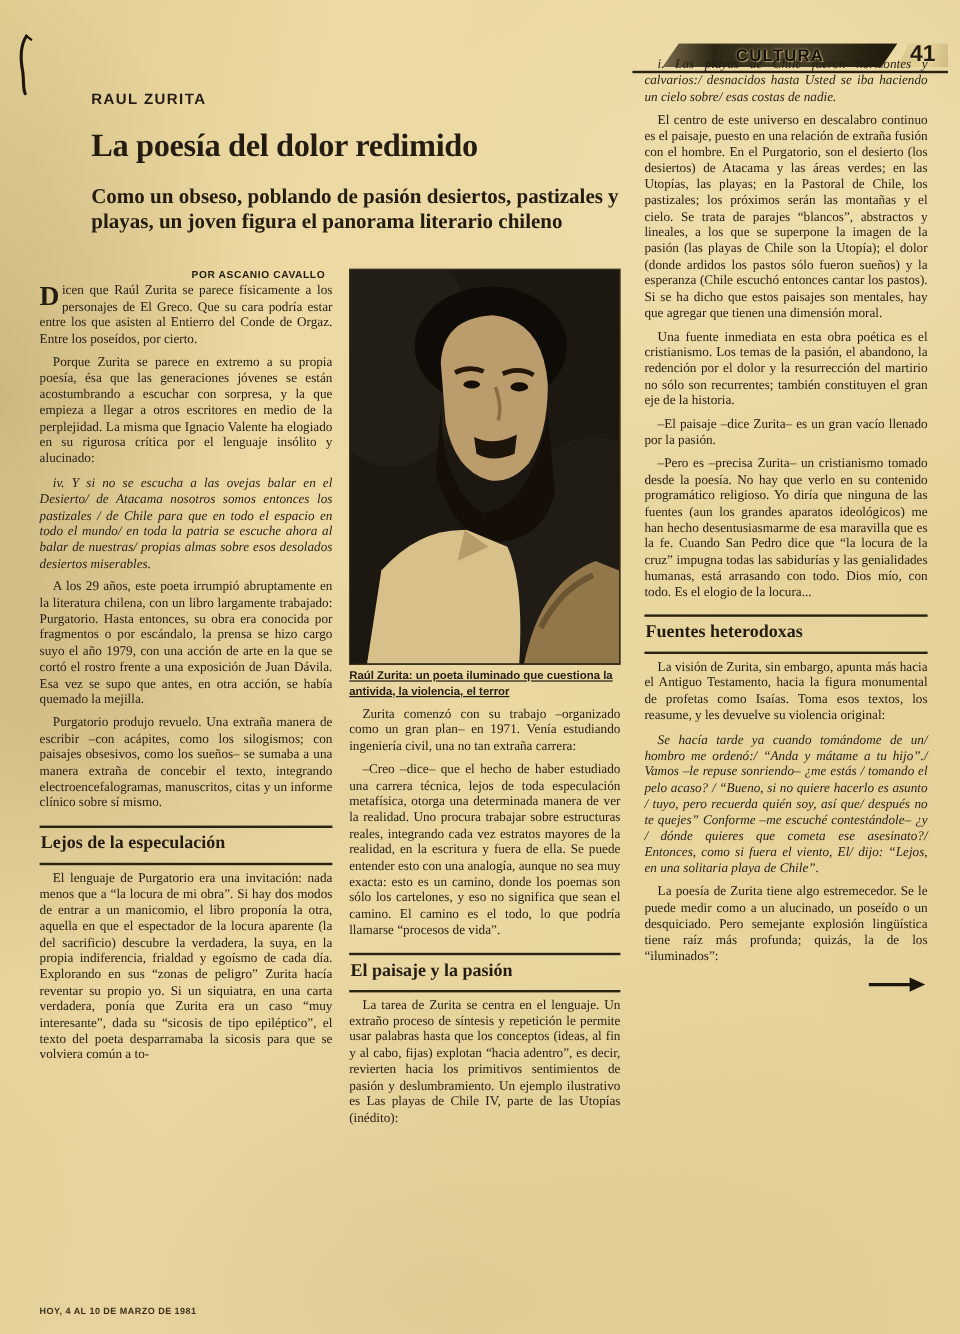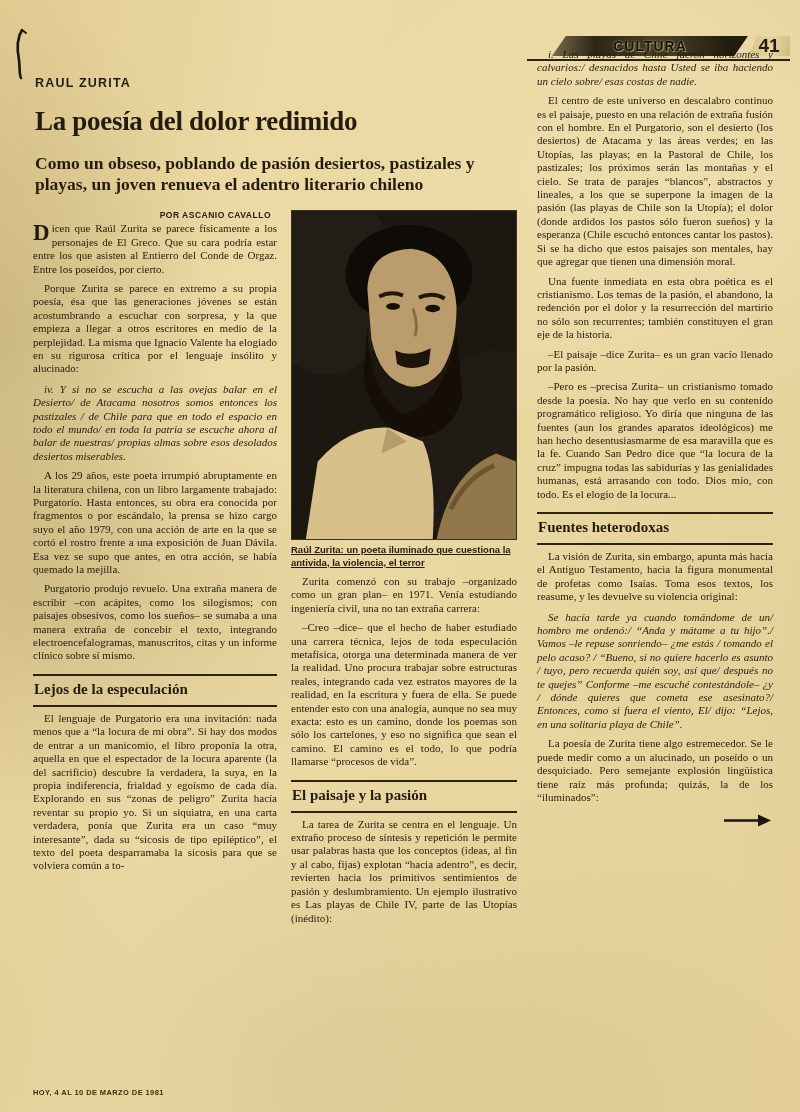--- a/index.html
+++ b/index.html
@@ -31,25 +31,25 @@
     font-family:"Liberation Sans",sans-serif; font-weight:bold; font-size:19px; color:#241c10;
     background:linear-gradient(100deg,#d8c58c, #e6d49c 60%, #cdbb82);
     clip-path:polygon(22% 0,100% 0,100% 100%,0 100%);
   }
   .header-rule { position:absolute; top:59px; left:527px; width:263px; height:2px; background:#2a2213; }
   
   .pen-mark { position:absolute; top:28px; left:13px; }
   
   .main { position:absolute; top:36px; left:33px; width:740px; display:flex; gap:20px; }
   .left-wrap { width:484px; }
-  .art-header { margin-top:40px; padding-left:2px; }
+  .art-header { margin-top:40px; padding-left:2px;margin-left:41px; }
   .kicker { font-family:"Liberation Sans",sans-serif; font-weight:bold; font-size:12.5px; letter-spacing:1.2px; }
   .headline { font-size:27px; font-weight:bold; letter-spacing:-.3px; margin-top:16px; }
   .subtitle { font-size:17.5px; font-weight:bold; line-height:1.18; margin-top:16px; width:440px; }
-  .cols { display:flex; gap:14px; margin-top:16px;justify-content:flex-end; }
+  .cols { display:flex; gap:14px; margin-top:30px;justify-content:flex-end; }
   .col1 { width:244px; }
   .col2 { width:226px; }
   .col3 { width:236px; margin-top:12px; }
   
   .bodytext p { font-size:11px; line-height:1.22; text-align:justify; }
   .para { margin-top:6px; text-indent:11px; }
   .first-para { margin-top:2px; }
   .quote { font-style:italic; margin-top:7px; text-indent:11px; }
   .dropcap { float:left; font-size:23px; line-height:.85; font-weight:bold; padding:1px 2px 0 0; }
   .byline { font-family:"Liberation Sans",sans-serif; font-weight:bold; font-size:8.5px; letter-spacing:.5px; text-align:right; padding-right:6px; }
@@ -83,21 +83,21 @@
     <div class="cultura-num">41</div>
   </div>
   <div class="header-rule"></div>
 
   <div class="main">
 
     <div class="left-wrap">
       <div class="art-header">
         <div class="kicker">RAUL ZURITA</div>
         <div class="headline">La poesía del dolor redimido</div>
-        <div class="subtitle">Como un obseso, poblando de pasión desiertos, pastizales y playas, un joven renueva el adentro literario chileno</div>
+        <div class="subtitle">Como un obseso, poblando de pasión desiertos, pastizales y playas, un joven figura el panorama literario chileno</div>
       </div>
 
       <div class="cols">
 
         <div class="col1 bodytext">
           <div class="byline">POR ASCANIO CAVALLO</div>
           <p class="first-para"><span class="dropcap">D</span><span>icen que Raúl Zurita se parece físicamente a los personajes de El Greco. Que su cara podría estar entre los que asisten al Entierro del Conde de Orgaz. Entre los poseídos, por cierto.</span></p>
           <p class="para">Porque Zurita se parece en extremo a su propia poesía, ésa que las generaciones jóvenes se están acostumbrando a escuchar con sorpresa, y la que empieza a llegar a otros escritores en medio de la perplejidad. La misma que Ignacio Valente ha elogiado en su rigurosa crítica por el lenguaje insólito y alucinado:</p>
           <p class="quote">iv. Y si no se escucha a las ovejas balar en el Desierto/ de Atacama nosotros somos entonces los pastizales / de Chile para que en todo el espacio en todo el mundo/ en toda la patria se escuche ahora al balar de nuestras/ propias almas sobre esos desolados desiertos miserables.</p>
           <p class="para">A los 29 años, este poeta irrumpió abruptamente en la literatura chilena, con un libro largamente trabajado: Purgatorio. Hasta entonces, su obra era conocida por fragmentos o por escándalo, la prensa se hizo cargo suyo el año 1979, con una acción de arte en la que se cortó el rostro frente a una exposición de Juan Dávila. Esa vez se supo que antes, en otra acción, se había quemado la mejilla.</p>

